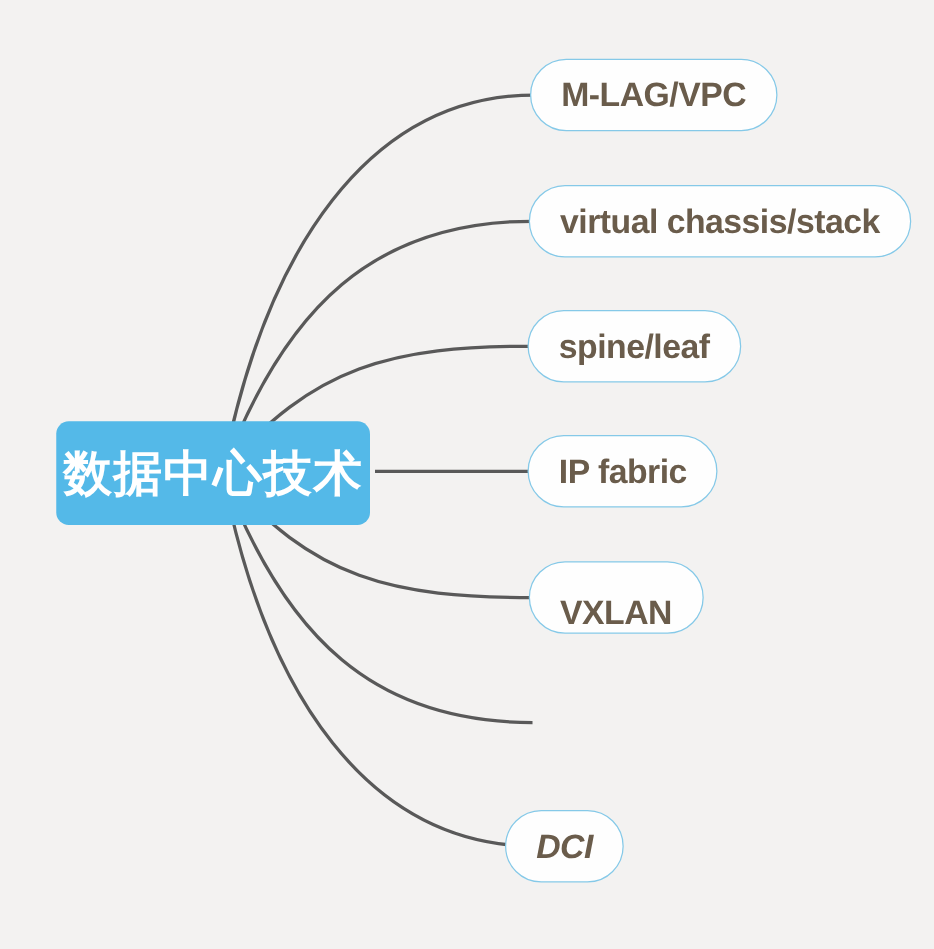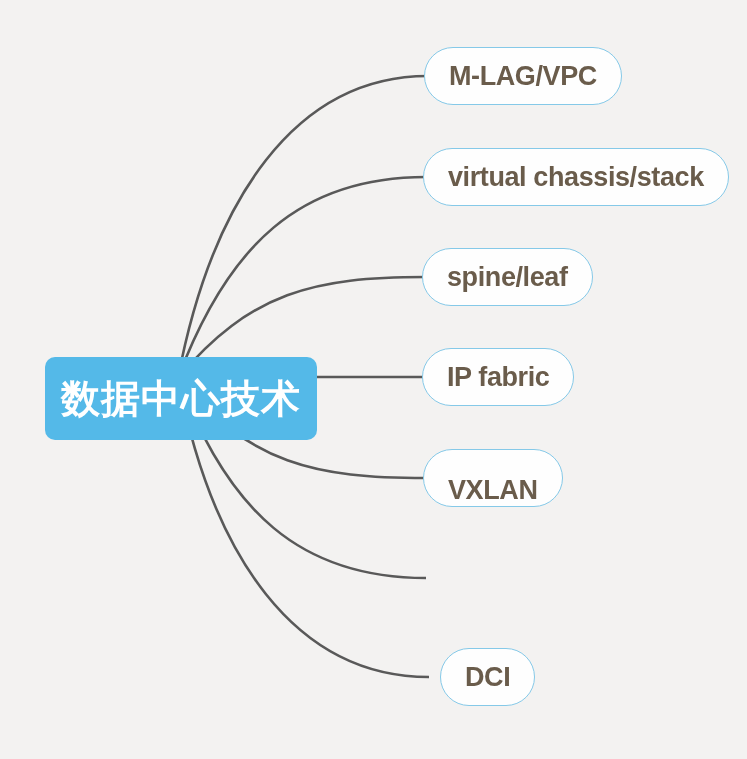--- a/index.html
+++ b/index.html
@@ -28,26 +28,25 @@
     width:747px;height:759px;
   }
   .connectors path{
     fill:none;
     stroke:var(--connector);
     stroke-width:2.6;
   }
   .central{
     position:absolute;
     left:45px;top:337px;
-    width:272px;height:83px;
+    width:251px;height:83px;
     background:var(--root-fill);
     border-radius:10px;
     display:flex;align-items:center;justify-content:center;
     cursor:pointer;
-    margin-top:20px;
   }
   .central-label{
     color:var(--root-text);
     font-size:39px;
     font-weight:bold;
     letter-spacing:1px;
     white-space:nowrap;
   }
   .branch{
     position:absolute;
@@ -100,17 +99,17 @@
 
   <div class="branch" style="left:422px;top:348px;">
     <span class="branch-label">IP fabric</span>
   </div>
 
   <div class="branch" style="left:423px;top:449px;align-items:flex-end;">
     <span class="branch-label">VXLAN</span>
   </div>
 
 
-  <div class="branch" style="left:440px;top:648px;">
+  <div class="branch" style="left:404px;top:648px;font-style:italic;">
     <span class="branch-label">DCI</span>
   </div>
 
 </div>
 
 </body></html>

